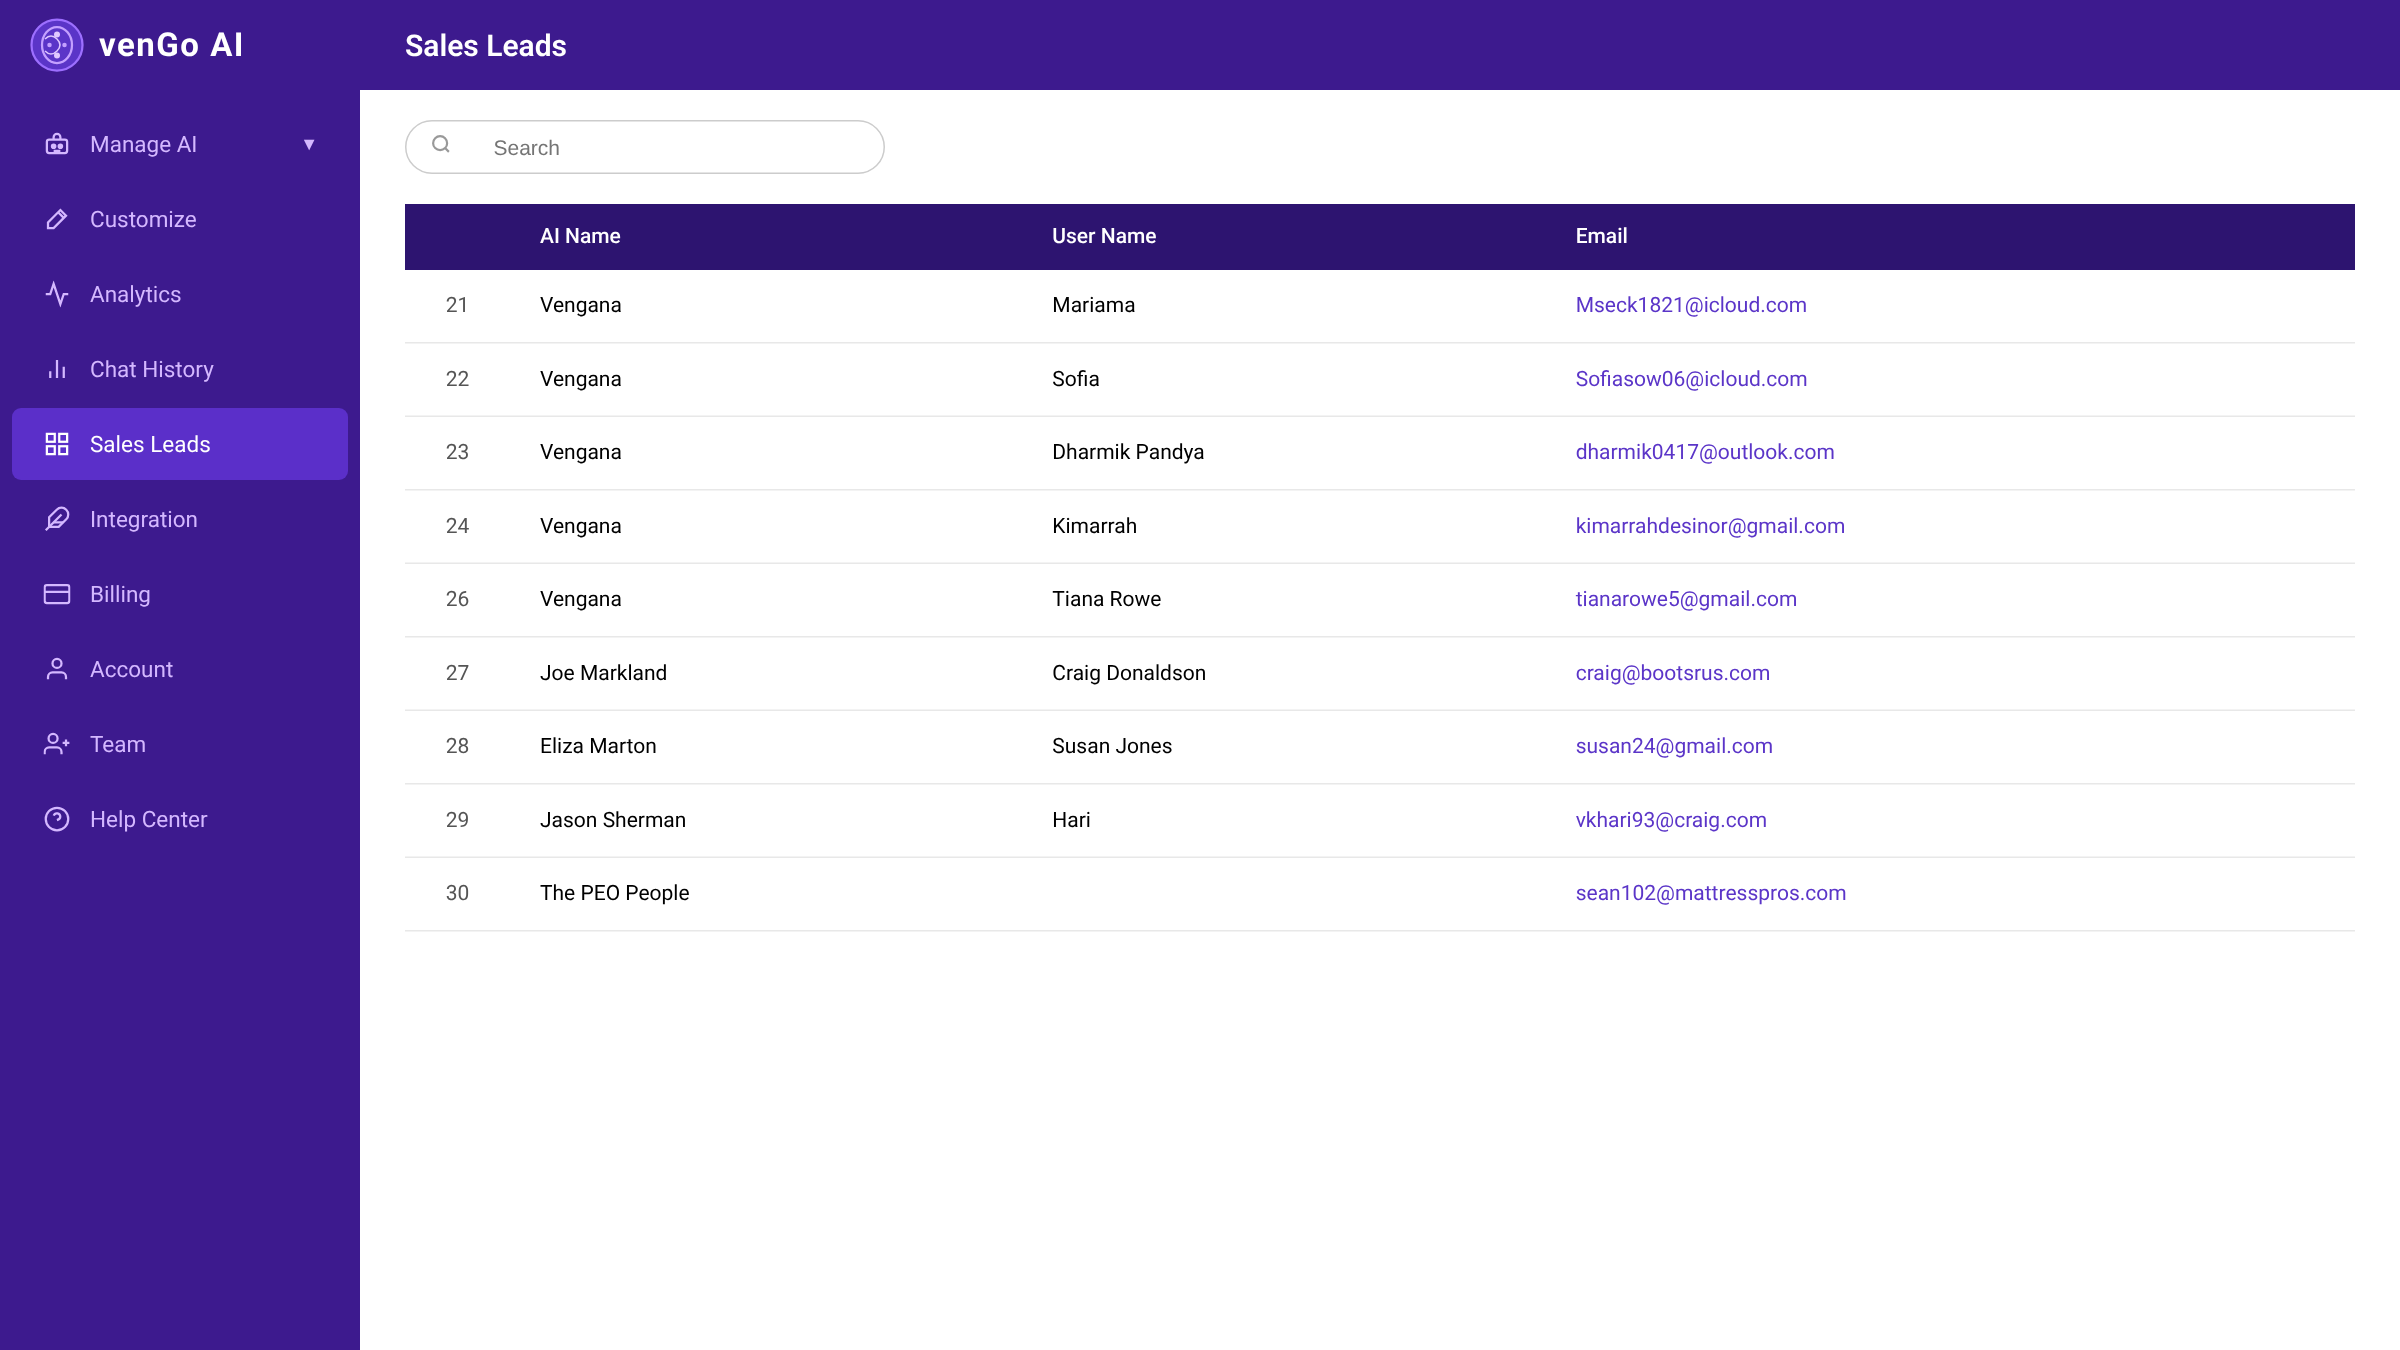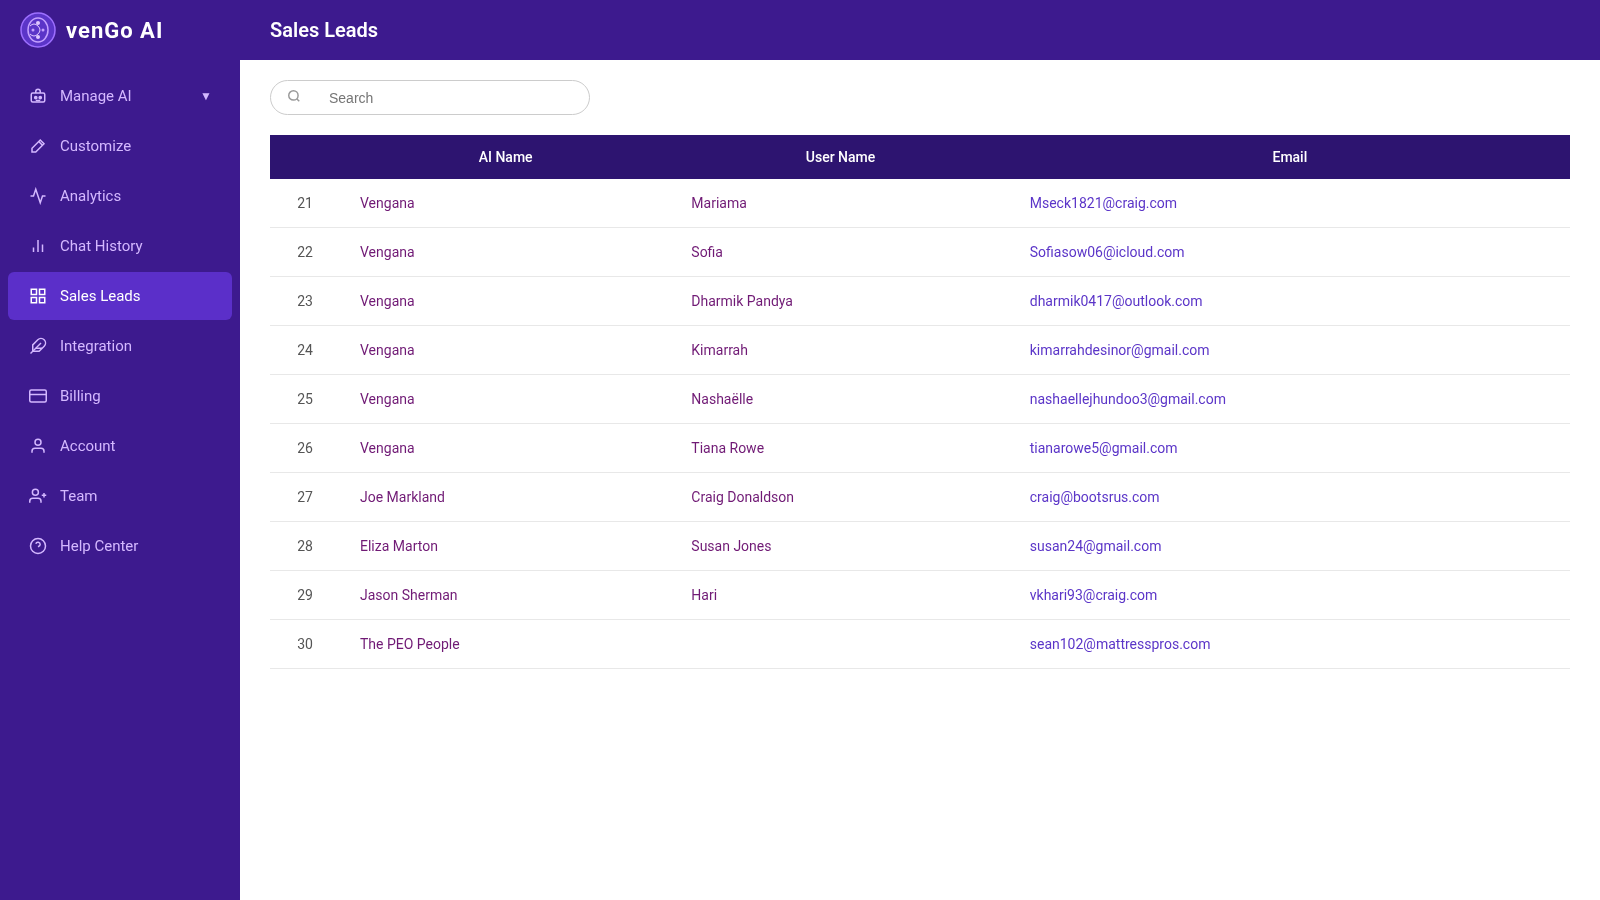--- a/index.html
+++ b/index.html
@@ -132,34 +132,34 @@
       border-collapse: collapse;
     }
     #leads-table thead tr {
       background: #2d1470;
     }
     #leads-table thead th {
       color: white;
       font-size: 14px;
       font-weight: 500;
       padding: 14px 20px;
-      text-align: center;
+      text-align: left;
     }
     #leads-table thead th:first-child {
       width: 70px;
       text-align: center;
     }
     #leads-table tbody tr {
       border-bottom: 1px solid #e8e8e8;
       margin-top: 48px;
     }
     #leads-table tbody td {
       padding: 16px 20px;
       font-size: 14px;
-      color: #701a75;
+      color: #000000;
     }
     #leads-table tbody td:first-child {
       text-align: center;
       color: #555;
       width: 70px;
     }
     .email-cell {
       color: #5b35c8 !important;
     }
 
@@ -327,45 +327,39 @@
           <th>AI Name</th>
           <th>User Name</th>
           <th>Email</th>
         </tr>
       </thead>
       <tbody id="table-body">
       <tr>
             <td>21</td>
             <td>Vengana</td>
             <td>Mariama</td>
-            <td class="email-cell">Mseck1821@craig.com</td>
+            <td class="email-cell">Mseck1821@icloud.com</td>
           </tr>
           <tr>
             <td>22</td>
             <td>Vengana</td>
             <td>Sofia</td>
             <td class="email-cell">Sofiasow06@icloud.com</td>
           </tr>
           <tr>
             <td>23</td>
             <td>Vengana</td>
             <td>Dharmik Pandya</td>
             <td class="email-cell">dharmik0417@outlook.com</td>
           </tr>
           <tr>
             <td>24</td>
             <td>Vengana</td>
             <td>Kimarrah</td>
             <td class="email-cell">kimarrahdesinor@gmail.com</td>
-          </tr>
-          <tr>
-            <td>25</td>
-            <td>Vengana</td>
-            <td>Nashaëlle</td>
-            <td class="email-cell">nashaellejhundoo3@gmail.com</td>
           </tr>
           <tr>
             <td>26</td>
             <td>Vengana</td>
             <td>Tiana Rowe</td>
             <td class="email-cell">tianarowe5@gmail.com</td>
           </tr>
           <tr>
             <td>27</td>
             <td>Joe Markland</td>

